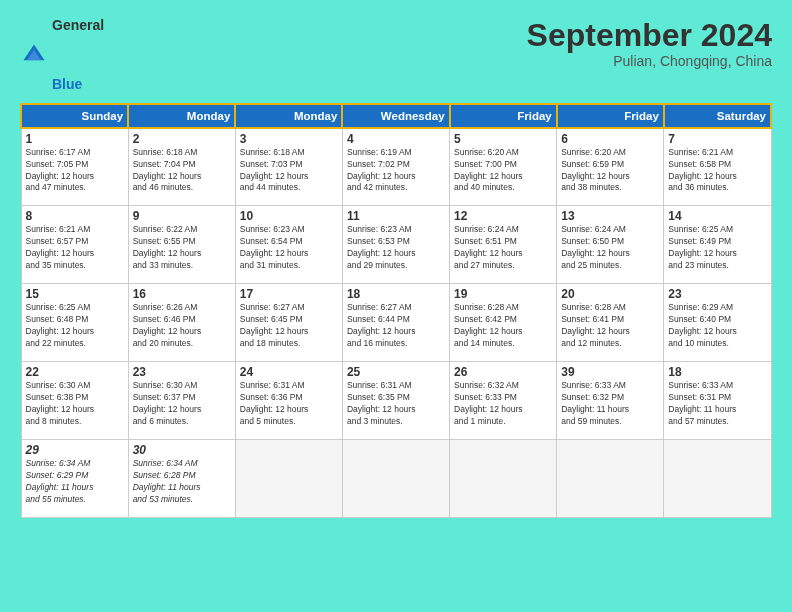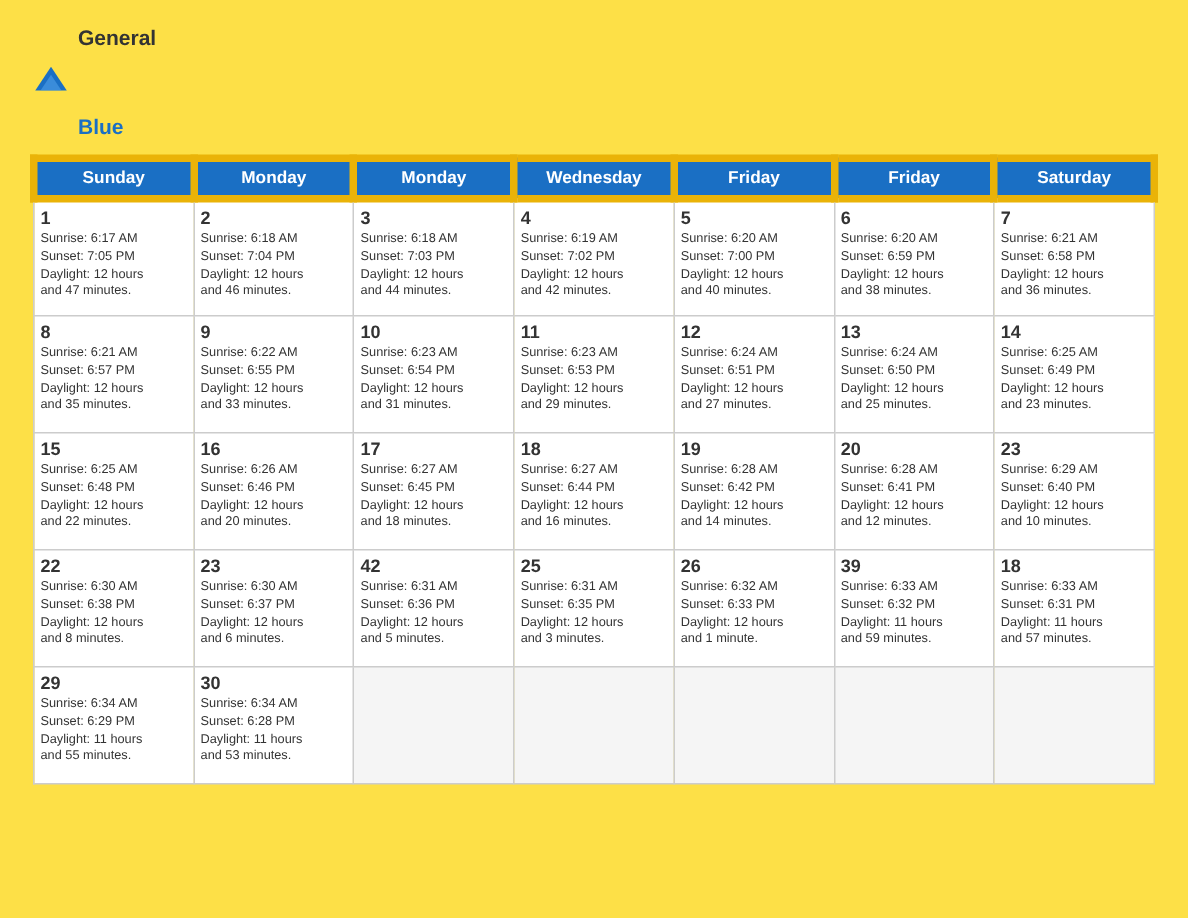--- a/index.html
+++ b/index.html
@@ -7,21 +7,21 @@
       font-family: Arial, sans-serif;
       background: #fff;
       width: 792px;
       height: 612px;
       overflow: hidden;
     }
     .page {
       width: 792px;
       height: 612px;
       padding: 18px 20px 14px 20px;
-      background: #fde047;
+      background: #5eead4;
     }
     .header {
       display: flex;
       justify-content: space-between;
       align-items: flex-start;
       margin-bottom: 10px;
     }
     .logo {
       display: flex;
       align-items: center;
@@ -64,22 +64,22 @@
       width: 100%;
       border-collapse: collapse;
       table-layout: fixed;
     }
     .calendar thead tr th {
       background: #1a6fc4;
       color: #fff;
       font-size: 11.5px;
       font-weight: bold;
       padding: 5px 4px;
-      text-align: center;
-      border: 5px solid #eab308;
+      text-align: right;
+      border: 2px solid #eab308;
     }
     .calendar tbody tr td {
       border: 1px solid #ccc;
       vertical-align: top;
       padding: 3px 4px;
       font-size: 9px;
       color: #333;
       height: 78px;
       background: #fff;
     }
@@ -93,37 +93,42 @@
       display: block;
       margin-bottom: 1px;
     }
     .day-info {
       font-size: 8.5px;
       color: #333;
       line-height: 1.4;
     }
     .last-row td {
       height: 68px;
+      font-style: italic;
     }
   </style>
 </head>
 <body>
 
 <div class="page">
   <div class="header">
     <div class="logo">
       <svg class="logo-icon" viewBox="0 0 32 32" xmlns="http://www.w3.org/2000/svg">
         <polygon points="16,4 28,22 4,22" fill="#1a6fc4"></polygon>
         <polygon points="16,10 24,22 8,22" fill="#5aaaf0" opacity="0.5"></polygon>
       </svg>
       <div class="logo-text">
         <span class="logo-general">General</span>
         <span class="logo-blue">Blue</span>
       </div>
     </div>
+    <div class="title-area">
+      <div class="month-title">September 2024</div>
+      <div class="subtitle">Pulian, Chongqing, China</div>
+    </div>
   </div>
 
   <table class="calendar">
     <thead>
       <tr>
       <th>Sunday</th>
           <th>Monday</th>
           <th>Monday</th>
           <th>Wednesday</th>
           <th>Friday</th>
@@ -225,21 +230,21 @@
         <tr>
           <td>
             <span class="day-number">22</span>
             <div class="day-info">Sunrise: 6:30 AM<br>Sunset: 6:38 PM<br>Daylight: 12 hours<br>and 8 minutes.</div>
           </td>
           <td>
             <span class="day-number">23</span>
             <div class="day-info">Sunrise: 6:30 AM<br>Sunset: 6:37 PM<br>Daylight: 12 hours<br>and 6 minutes.</div>
           </td>
           <td>
-            <span class="day-number">42</span>
+            <span class="day-number">24</span>
             <div class="day-info">Sunrise: 6:31 AM<br>Sunset: 6:36 PM<br>Daylight: 12 hours<br>and 5 minutes.</div>
           </td>
           <td>
             <span class="day-number">25</span>
             <div class="day-info">Sunrise: 6:31 AM<br>Sunset: 6:35 PM<br>Daylight: 12 hours<br>and 3 minutes.</div>
           </td>
           <td>
             <span class="day-number">26</span>
             <div class="day-info">Sunrise: 6:32 AM<br>Sunset: 6:33 PM<br>Daylight: 12 hours<br>and 1 minute.</div>
           </td>

